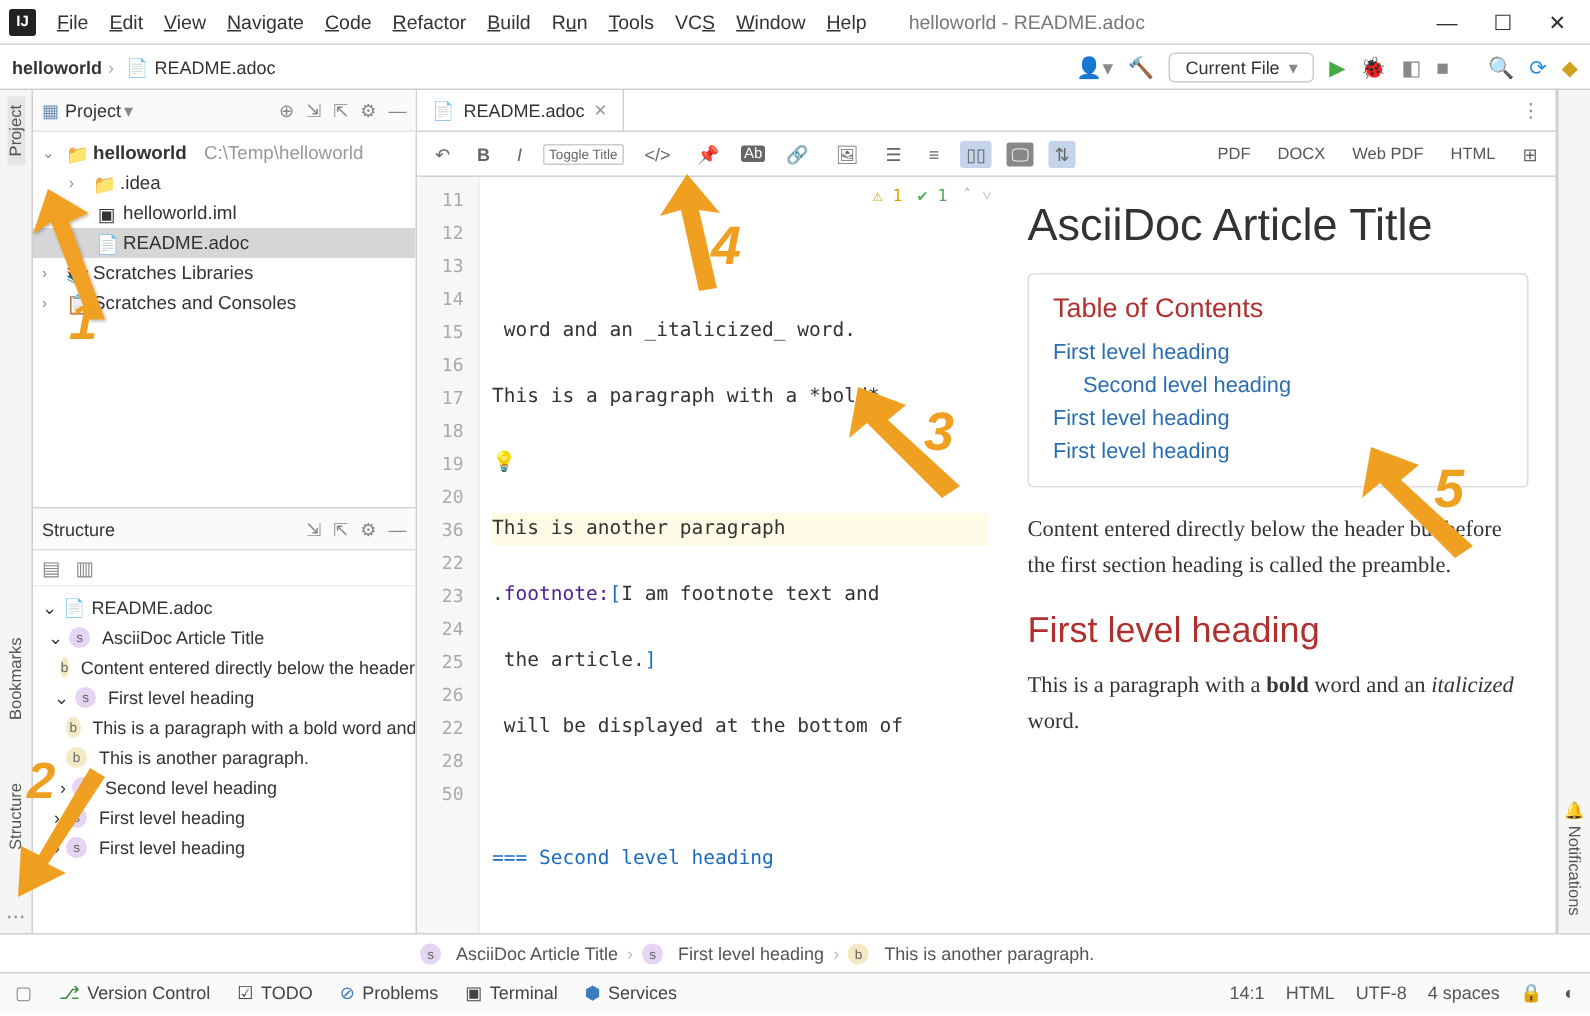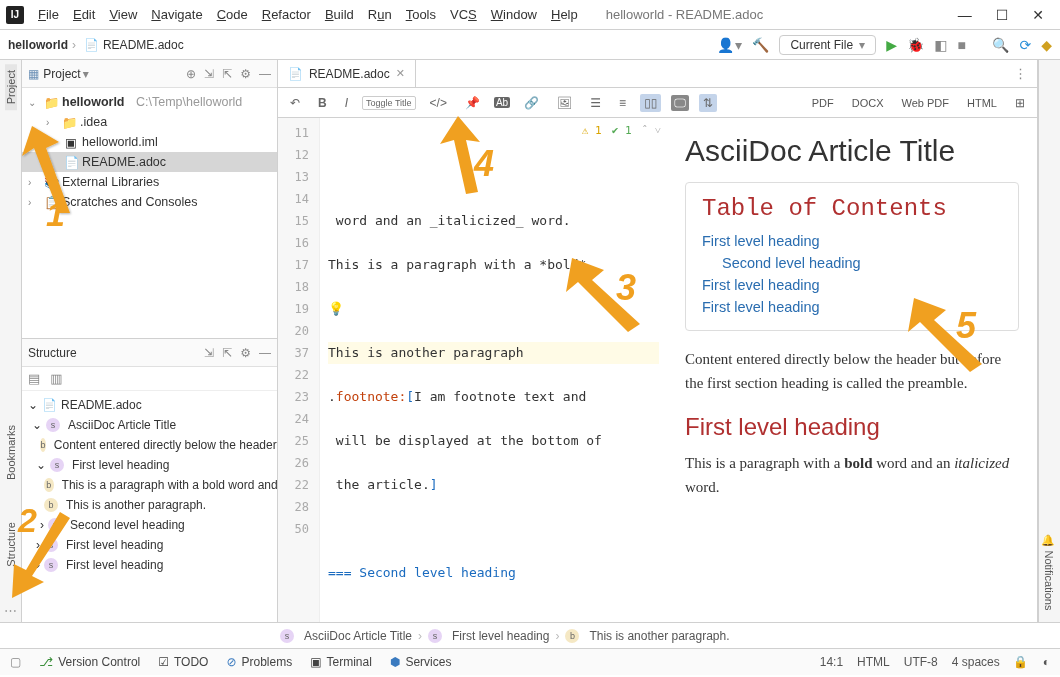--- a/index.html
+++ b/index.html
@@ -42,31 +42,31 @@
   .ed-tab .more { margin-left:auto; padding:0 10px; color:#888;}
   .ed-tools { height:30px; border-bottom:1px solid #d0d0d0; display:flex; align-items:center; padding:0 8px; gap:10px; font-size:12px; color:#666;}
   .ed-tools .btn { padding:2px 4px; cursor:default;}
   .ed-tools .btn.active { background:#c4d4ea; border-radius:2px;}
   .ed-tools .sep { flex:1;}
   .ed-tools .fmt { color:#555; font-size:11px; padding:2px 4px;}
   .ed-area { flex:1; display:flex; overflow:hidden; position:relative;}
   .gutter { width:42px; background:#f7f7f7; border-right:1px solid #eee; font-family:"Consolas",monospace; font-size:12px; color:#aaa; text-align:right; padding:4px 10px 4px 0; line-height:22px;}
   .code { flex:1; font-family:"Consolas",monospace; font-size:13px; padding:4px 8px; line-height:22px; white-space:pre; overflow:hidden; position:relative;}
   .code .kw { color:#1a6bbf;}
-  .code .fn { color:#c2410c;}
+  .code .fn { color:#4c1d95;}
   .code .br { color:#1a6bbf;}
   .code .cur-line { background:#fffbe6; display:block; width:100%;}
   .code .inspections { position:absolute; top:2px; right:6px; font-size:11px; display:flex; gap:10px; align-items:center;}
   .code .inspections .warn { color:#d9a400;}
   .code .inspections .ok { color:#5a5;}
   .preview { width:370px; overflow:auto; padding:16px 18px; font-family: Georgia, 'Times New Roman', serif; font-size:15px; color:#333; position:relative;}
   .preview h1 { font-family:"Segoe UI",Arial,sans-serif; font-weight:400; font-size:30px; color:#333; margin-bottom:14px;}
   .preview h2 { font-family:"Segoe UI",Arial,sans-serif; font-weight:400; font-size:24px; color:#B03030; margin:18px 0 10px;}
   .toc { border:1px solid #ddd; border-radius:4px; padding:12px 16px; margin-bottom:16px;}
-  .toc .toc-title { font-family:Liberation Mono, monospace; color:#B03030; font-size:24px; margin-bottom:8px; font-weight:400;}
+  .toc .toc-title { font-family:Liberation Sans, sans-serif; color:#B03030; font-size:18px; margin-bottom:8px; font-weight:400;}
   .toc a { display:block; color:#2A6DB0; text-decoration:none; font-family:"Segoe UI",Arial,sans-serif; font-size:14.5px; padding:3px 0;}
   .toc a.l2 { padding-left:20px;}
   .preview p { line-height:1.6; margin:8px 0;}
   .right-rail { width:22px; background:#f5f5f5; border-left:1px solid #d0d0d0; display:flex; flex-direction:column; align-items:center; justify-content:flex-end; padding-bottom:6px; gap:6px;}
   .right-rail .tab { writing-mode: vertical-rl; font-size:11px; color:#555; padding:6px 0;}
   .breadcrumb2 { height:26px; border-top:1px solid #d0d0d0; display:flex; align-items:center; padding-left:280px; font-size:12px; color:#555; gap:6px;}
   .bottombar { height:27px; border-top:1px solid #d0d0d0; display:flex; align-items:center; padding:0 10px; font-size:12px; gap:18px; background:#fafafa;}
   .bottombar .bi { display:flex; align-items:center; gap:5px; color:#444;}
   .bottombar .right { margin-left:auto; display:flex; gap:14px; color:#555;}
   .arrow { position:absolute; pointer-events:none;}
@@ -163,21 +163,21 @@
         </div>
       <div class="tree-row sel">
           <span class="sp"></span>
           <span class="sp"></span>
           <span class="fic" style="color:#5b88b0;">📄</span>
           <span>README.adoc</span>
         </div>
       <div class="tree-row">
           <span class="chev">›</span>
           <span class="fic" style="color:#d49a3a;">📚</span>
-          <span>External Libraries</span>
+          <span>Scratches Libraries</span>
         </div>
       <div class="tree-row">
           <span class="chev">›</span>
           <span class="fic" style="color:#d49a3a;">📋</span>
           <span>Scratches and Consoles</span>
         </div>
     </div>
 
     <div class="structure">
       <div class="panel-hd">
@@ -302,40 +302,40 @@
           <div></div>
         <div></div>
           <div></div>
           <div>15</div>
         <div>16</div>
           <div></div>
           <div>17</div>
         <div>18</div>
           <div>19</div>
           <div>20</div>
-        <div>37</div>
+        <div>36</div>
           <div>22</div>
           <div>23</div>
         <div>24</div>
           <div>25</div>
           <div>26</div>
         <div>22</div>
           <div>28</div>
           <div>50</div>
       </div>
       <div class="code">
 <div class="inspections"><span class="warn">⚠ <span>1</span></span><span class="ok">✔ <span>1</span></span><span style="color:#aaa;">ˆ ˅</span></div>
 <div> </div>
 <div><span> word and an _italicized_ word.</span></div>
 <div><span>This is a paragraph with a *bold*</span></div>
 <div><span style="color:#d9a400;">💡</span></div>
 <div class="cur-line"><span>This is another paragraph</span></div>
 <div><span>.</span><span class="fn">footnote:</span><span class="br">[</span><span>I am footnote text and</span></div>
+<div><span> the article.</span><span class="br">]</span></div>
 <div><span> will be displayed at the bottom of</span></div>
-<div><span> the article.</span><span class="br">]</span></div>
 <div> </div>
 <div><span class="kw">=== Second level heading</span></div>
 <div> </div>
 
 
 
 
 
 
 

